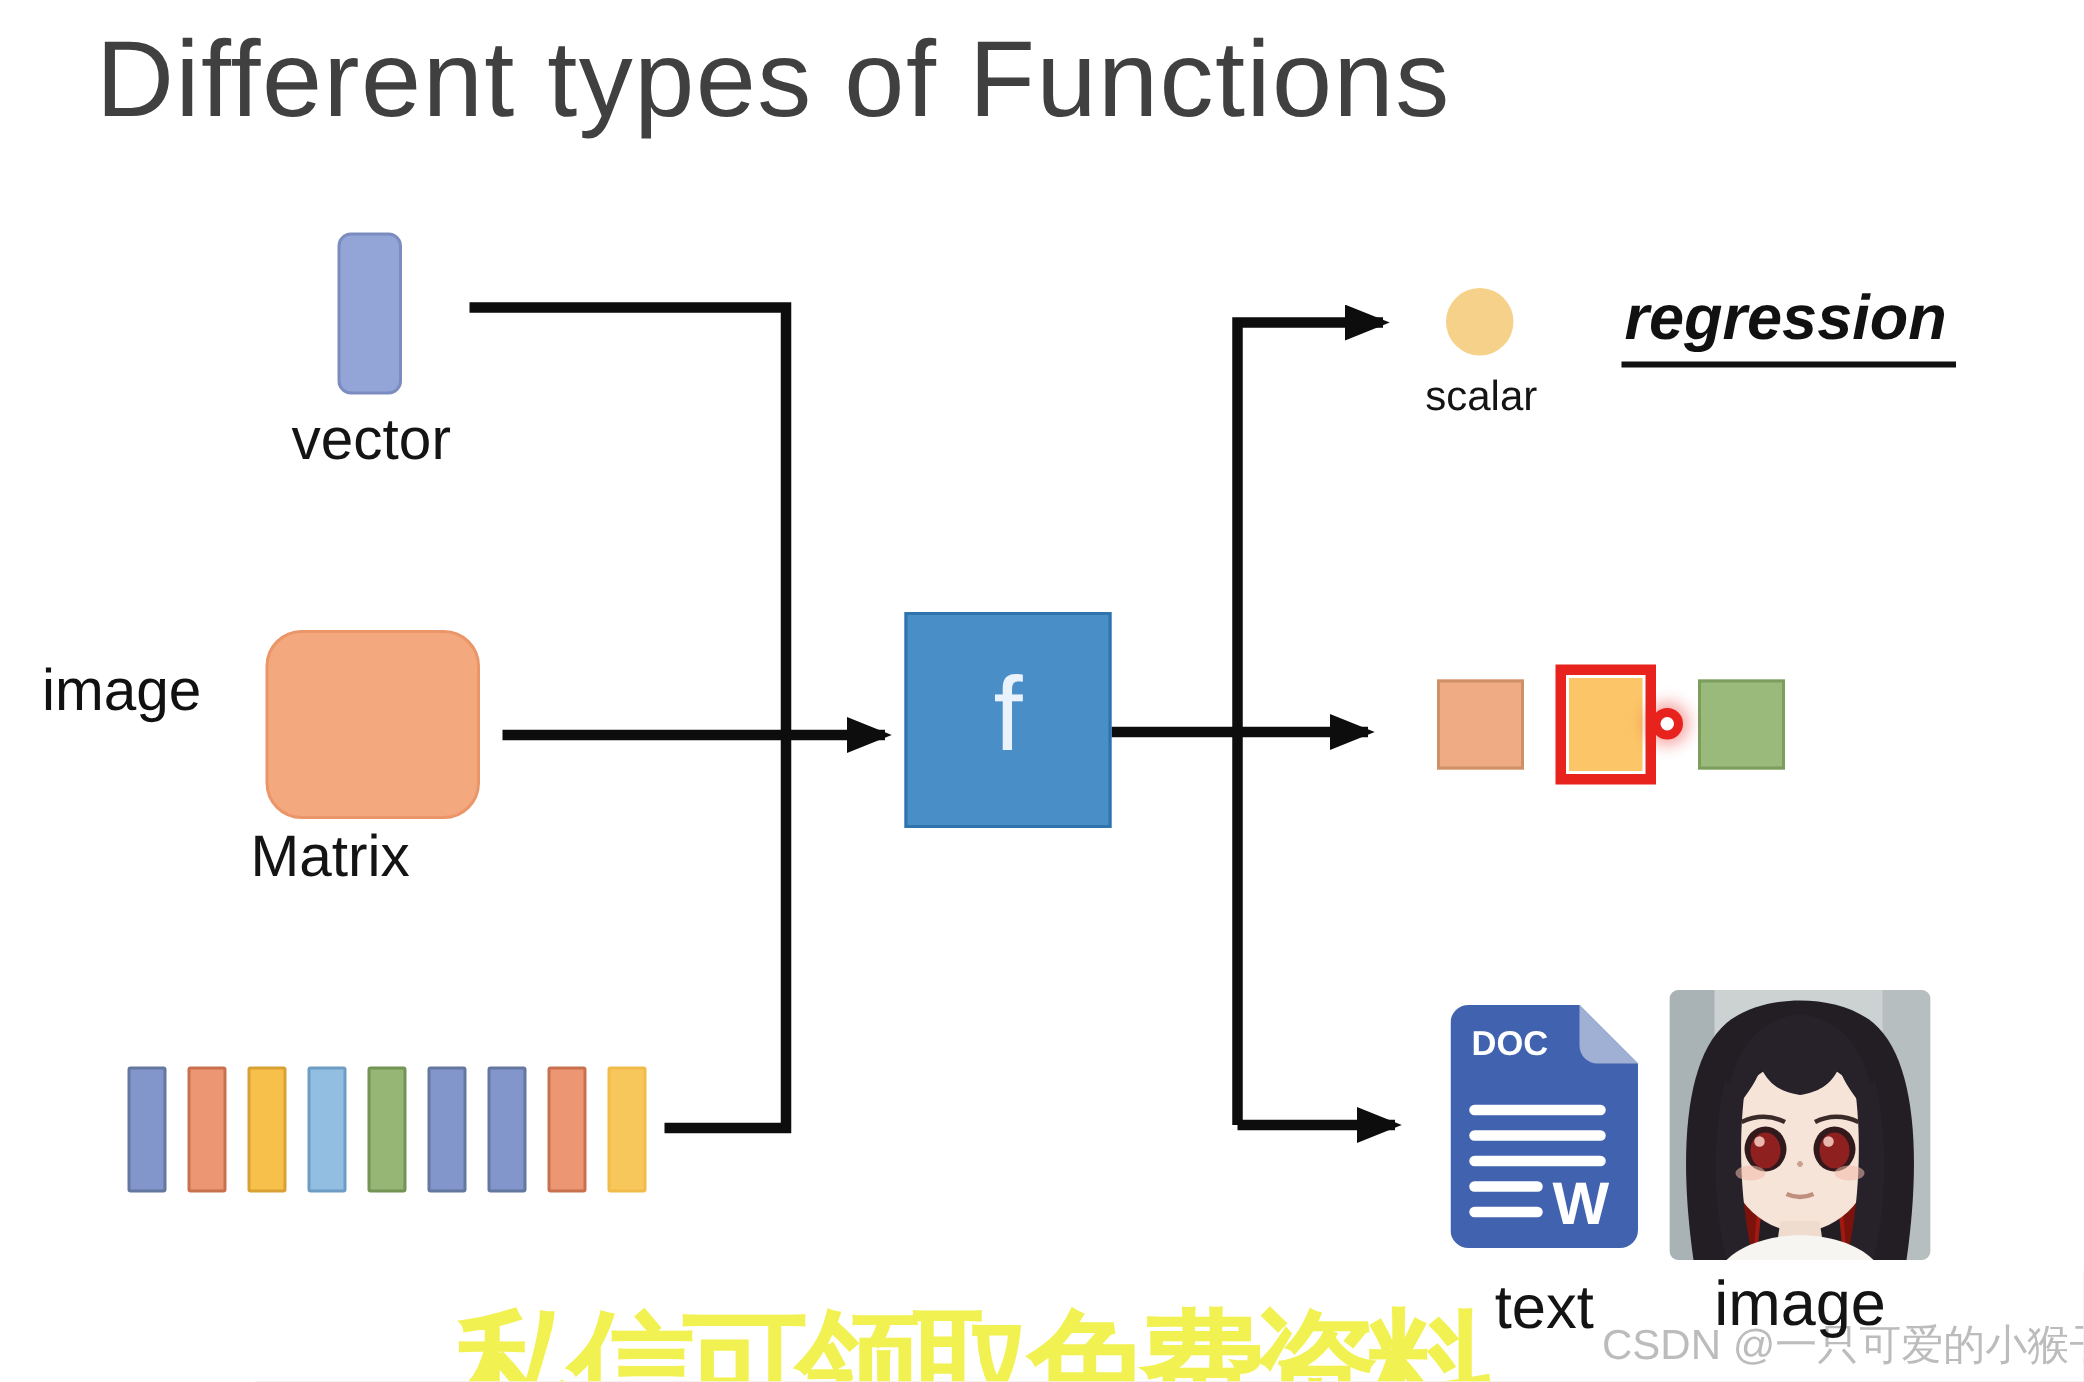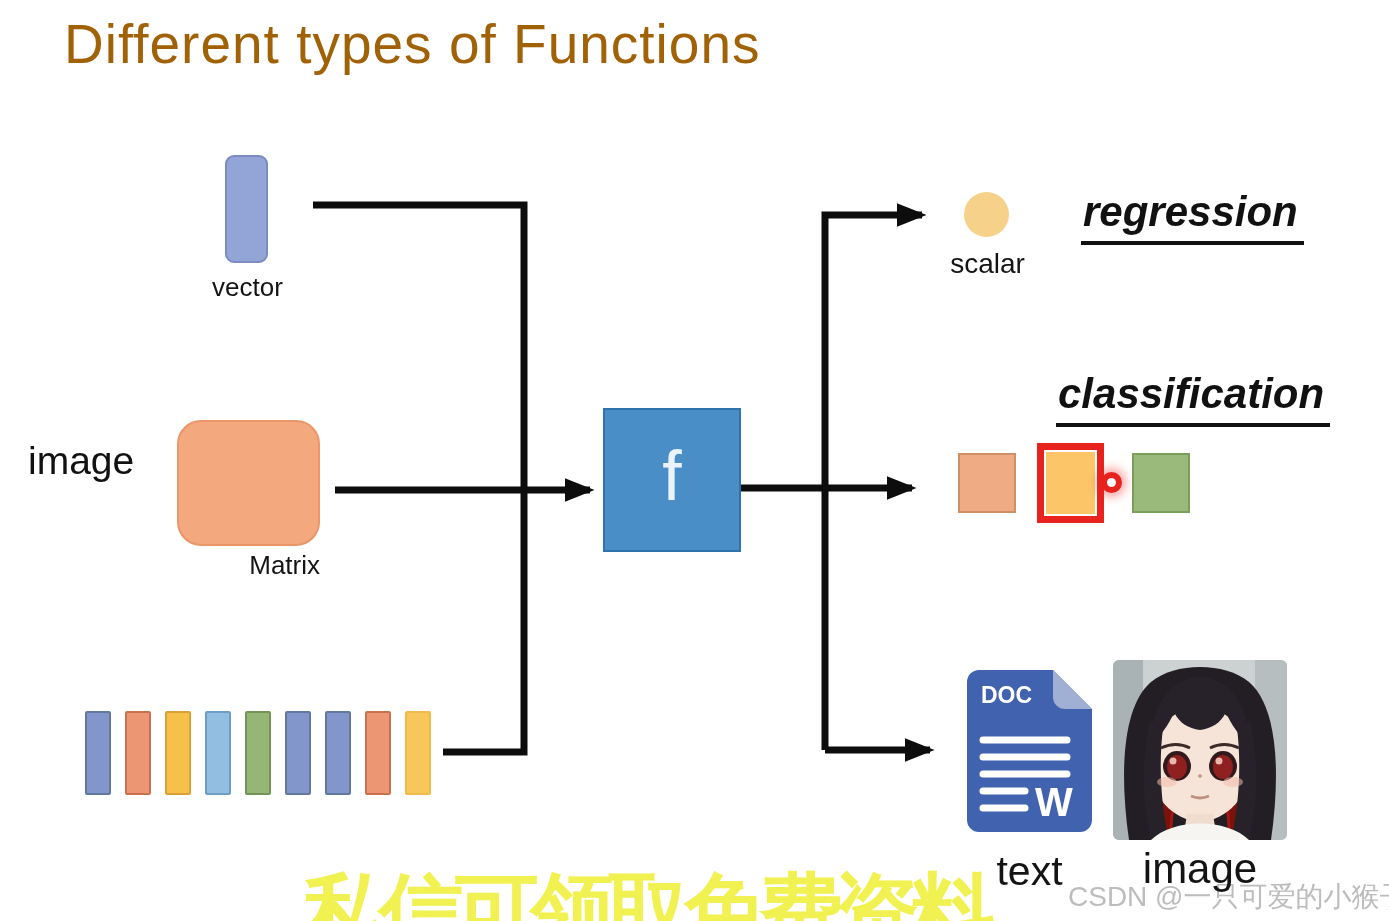--- a/index.html
+++ b/index.html
@@ -3,32 +3,32 @@
 <meta charset="utf-8">
 <title>Different types of Functions</title>
 <style>
   html,body{margin:0;padding:0;background:#e9e9e9;}
   .slide{
     position:relative;width:1389px;height:921px;background:#ffffff;
     overflow:hidden;font-family:"Liberation Sans",sans-serif;color:#111;
   }
   .abs{position:absolute;}
   .slide-title{
-    left:64px;top:12px;font-size:55px;font-weight:300;letter-spacing:1px;
-    color:#a16207;white-space:nowrap;z-index:2;
+    left:64px;top:12px;font-size:72px;font-weight:300;letter-spacing:1px;
+    color:#404040;white-space:nowrap;z-index:2;
   }
   
   .vector-rect{left:225px;top:155px;width:43px;height:108px;border-radius:9px;
     border:2px solid;box-sizing:border-box;z-index:2;}
   .matrix-rect{left:177px;top:420px;width:143px;height:126px;border-radius:24px;
     border:2px solid;box-sizing:border-box;z-index:2;}
-  .label{font-size:26px;color:#141414;z-index:3;white-space:nowrap;}
+  .label{font-size:39px;color:#141414;z-index:3;white-space:nowrap;}
   .vector-label{left:180px;top:272px;width:135px;text-align:center;}
   .eg-caption{left:28px;top:432px;font-size:39px;line-height:57px;z-index:3;}
-  .matrix-label{left:177px;top:550px;width:143px;text-align:right;}
+  .matrix-label{left:167px;top:550px;width:143px;text-align:left;}
   .sequence-bars{left:85px;top:711px;width:346px;height:84px;display:flex;gap:14px;z-index:2;}
   .seq-bar{width:26px;height:84px;border:2px solid;box-sizing:border-box;border-radius:2px;flex:0 0 auto;}
   .sequence-label{left:140px;top:802px;width:250px;text-align:center;font-size:41px;}
   .sequence-caption{left:103px;top:868px;font-size:40px;z-index:3;}
   
   .f-box{left:603px;top:408px;width:138px;height:144px;border:2px solid;box-sizing:border-box;
     display:flex;align-items:center;justify-content:center;z-index:2;}
   .f-label{font-size:70px;color:#eaf3fc;line-height:1;padding-bottom:8px;}
   
   .scalar-circle{left:964px;top:192px;width:45px;height:45px;border-radius:50%;z-index:2;}
@@ -101,21 +101,20 @@
     </div>
 
   <div class="abs f-box" style="background: rgb(74, 142, 200); border-color: rgb(47, 115, 174);">
     <span class="f-label">f</span>
   </div>
 
   <div class="abs scalar-circle" style="background: rgb(246, 209, 137);"></div>
   <div class="abs label scalar-label">scalar</div>
   <div class="abs task-label regression-label">regression</div>
 
-  <div class="abs task-label classification-label">classification</div>
   <div class="abs class-square class-1" style="background: rgb(239, 172, 132); border-color: rgb(207, 144, 104);"></div>
   <div class="abs class-selected">
     <div class="class-selected-fill" style="background: rgb(251, 197, 104);"></div>
   </div>
   <div class="abs pointer-dot"></div>
   <div class="abs class-square class-3" style="background: rgb(154, 186, 124); border-color: rgb(123, 158, 92);"></div>
 
   <svg class="abs doc-icon" width="125" height="162" viewBox="0 0 125 162">
     <path d="M12 0 H86 L125 39 V150 a12 12 0 0 1 -12 12 H12 a12 12 0 0 1 -12 -12 V12 A12 12 0 0 1 12 0 Z" fill="#4163af"></path>
     <path d="M86 0 L125 39 H98 a12 12 0 0 1 -12 -12 Z" fill="#9fb0d4"></path>

